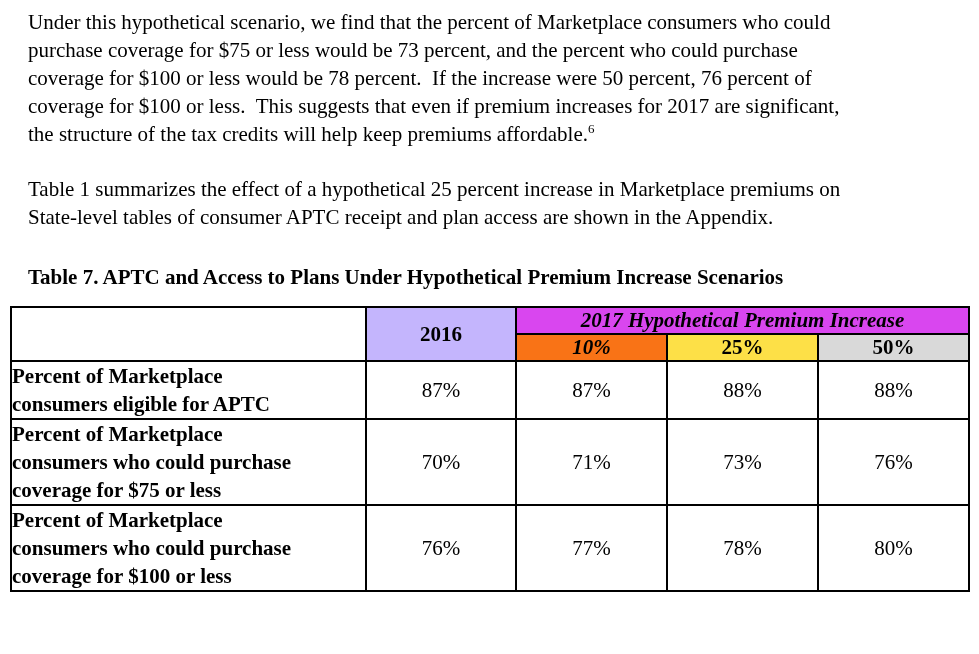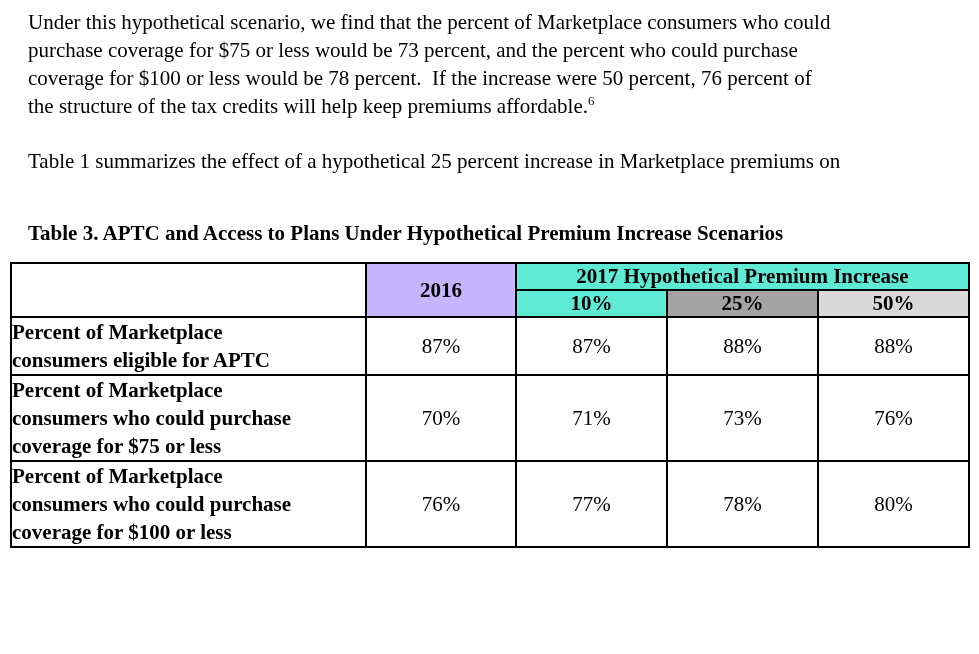--- a/index.html
+++ b/index.html
@@ -12,21 +12,21 @@
   .page {
     position: relative;
     width: 979px;
     height: 654px;
     box-sizing: border-box;
     padding: 8px 26px 4px 28px;
     background: #ffffff;
     overflow: hidden;
   }
   .para { margin: 0 0 27px 0; }
-  .para2 { margin: 0 0 44px 0; }
+  .para2 { margin: 0 0 32px 0; }
   .line {
     white-space: pre;
     font-size: 21px;
     line-height: 28px;
   }
   sup.fnref {
     font-size: 13px;
     line-height: 0;
   }
   .table-title {
@@ -80,46 +80,48 @@
 </style>
 </head>
 <body>
 
 <div class="page">
 
   <div class="para">
     <div class="line">Under this hypothetical scenario, we find that the percent of Marketplace consumers who could</div>
     <div class="line">purchase coverage for $75 or less would be 73 percent, and the percent who could purchase</div>
     <div class="line">coverage for $100 or less would be 78 percent.  If the increase were 50 percent, 76 percent of</div>
+    <div class="line">coverage for $100 or less.  This suggests that even if premium increases for 2017 are significant,</div>
     <div class="line"><span>the structure of the tax credits will help keep premiums affordable.</span><sup class="fnref">6</sup></div>
   </div>
 
   <div class="para2">
     <div class="line">Table 1 summarizes the effect of a hypothetical 25 percent increase in Marketplace premiums on</div>
+    <div class="line">State-level tables of consumer APTC receipt and plan access are shown in the Appendix.</div>
   </div>
 
-  <div class="table-title">Table 3. APTC and Access to Plans Under Hypothetical Premium Increase Scenarios</div>
+  <div class="table-title">Table 7. APTC and Access to Plans Under Hypothetical Premium Increase Scenarios</div>
 
   <table class="data-table">
     <colgroup>
       <col class="c-label">
         <col class="c-2016">
         <col class="c-pct">
         <col class="c-pct">
         <col class="c-pct">
     </colgroup>
     <tbody>
       <tr class="hrow">
         <td rowspan="2"></td>
         <td rowspan="2" class="hdr" style="background: #c4b5fd;">2016</td>
-        <td colspan="3" class="hdr" style="background: #5eead4;">2017 Hypothetical Premium Increase</td>
+        <td colspan="3" class="hdr" style="background: #d946ef; font-style: italic;">2017 Hypothetical Premium Increase</td>
       </tr>
       <tr class="hrow">
-        <td class="hdr" style="background: #5eead4;">10%</td>
-        <td class="hdr" style="background: #a3a3a3;">25%</td>
+        <td class="hdr" style="background: #f97316; font-style: italic;">10%</td>
+        <td class="hdr" style="background: #fde047;">25%</td>
         <td class="hdr" style="background: rgb(217, 217, 217);">50%</td>
       </tr>
       <tr class="row-1">
         <td class="label-cell">
           <div class="cell-line">Percent of Marketplace</div>
           <div class="cell-line">consumers eligible for APTC</div>
         </td>
         <td class="value-cell">87%</td>
         <td class="value-cell">87%</td>
         <td class="value-cell">88%</td>

